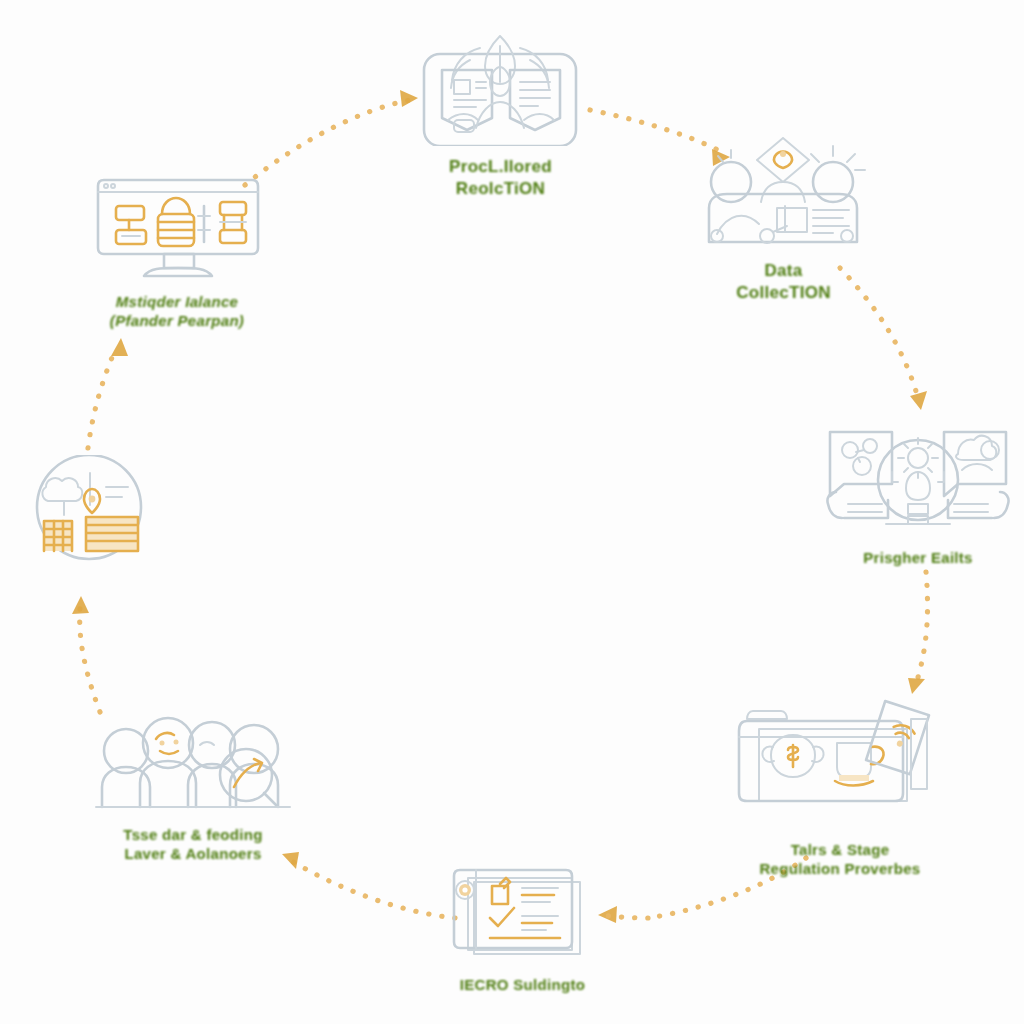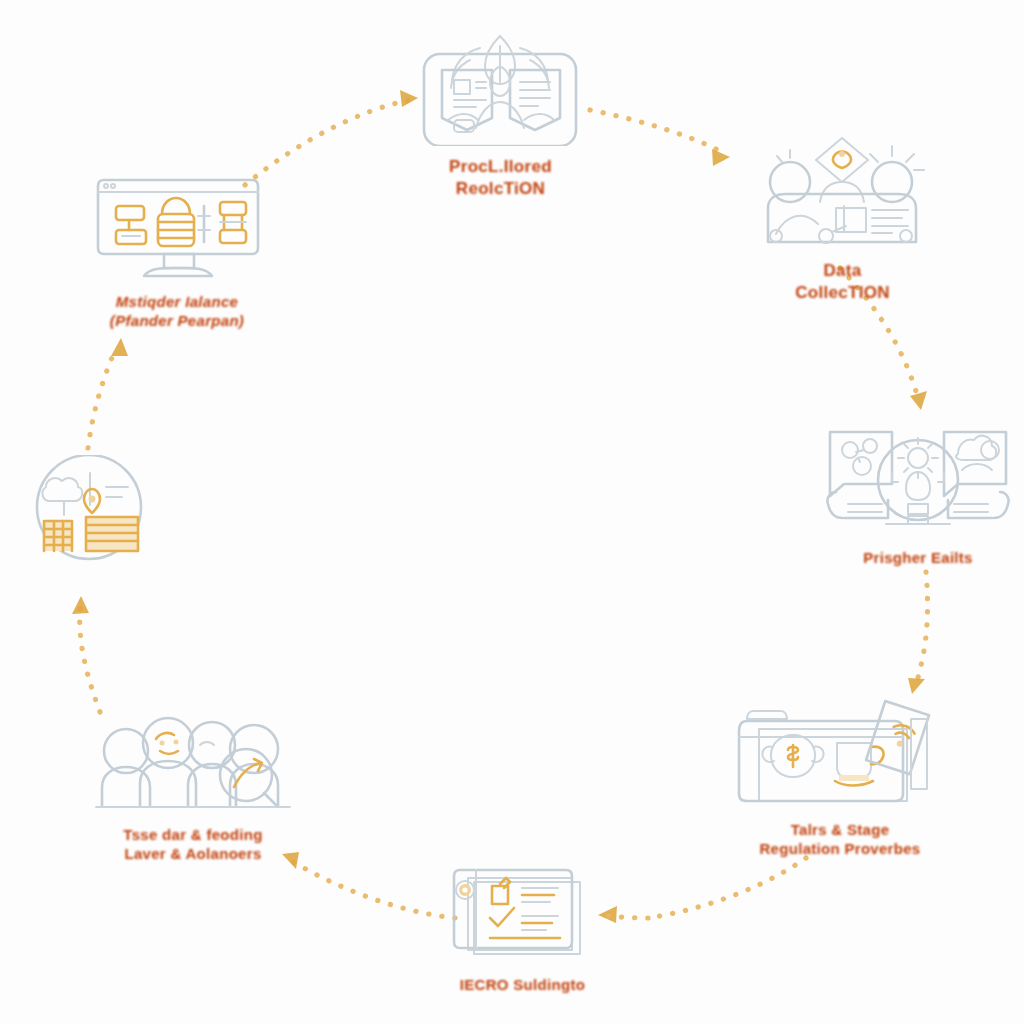--- a/index.html
+++ b/index.html
@@ -18,21 +18,21 @@
 
   
   .node{position:absolute;display:flex;flex-direction:column;align-items:center;}
   .node .art{
     position:relative;
     filter:blur(0.7px) opacity(.92);
   }
   .node .label{
     margin-top:6px;
     text-align:center;
-    color:#c2410c;
+    color:#4d7c0f;
     font-size:15px;
     line-height:1.28;
     letter-spacing:.3px;
     font-weight:600;
     filter:blur(0.85px);
     white-space:pre-line;
     max-width:230px;
   }
   .node .label.big{font-size:17px;}
 
@@ -107,21 +107,21 @@
 
         <path class="ln-thin" d="M50 92 c10 -8 22 -8 30 0"></path>
         <rect class="ln-thin" x="56" y="92" width="20" height="12" rx="4"></rect>
         <path class="ln-thin" d="M126 92 c10 -8 22 -8 30 0"></path>
       </svg>
     </div>
     <div class="label big">ProcL.Ilored
 ReolcTiON</div>
   </div>
 
-  <div class="node" style="left:740px;top:130px;width:205px;justify-content:space-between;">
+  <div class="node" style="left:681px;top:130px;width:205px;justify-content:space-between;">
     <div class="art">
       <svg width="205" height="120" viewBox="0 0 205 120">
 
         <path class="ln-thin" d="M102 8 l26 22 l-26 22 l-26 -22 z"></path>
         <path class="or" d="M94 26 c4 -6 12 -6 16 0 c3 5 -1 10 -8 12 c-7 -2 -11 -7 -8 -12z"></path>
         <circle class="or-f" cx="102" cy="24" r="3"></circle>
 
         <path class="ln-thin" d="M102 52 c-14 0 -20 8 -22 20 M102 52 c14 0 20 8 22 20"></path>
 
         <circle class="ln" cx="50" cy="52" r="20"></circle>
@@ -174,21 +174,21 @@
         <path class="ln-thin" d="M30 86 h34 M30 94 h34"></path>
         <path class="ln" d="M182 74 c6 0 10 6 8 12 c-2 10 -8 14 -14 14 M174 100 h-44 v-18"></path>
         <path class="ln-thin" d="M136 86 h34 M136 94 h34"></path>
         <path class="ln-thin" d="M90 98 h20 v8 h-20 z"></path>
         <path class="ln-thin" d="M68 106 h64"></path>
       </svg>
     </div>
     <div class="label">Prisgher Eailts</div>
   </div>
 
-  <div class="node" style="left:735px;top:695px;width:210px;">
+  <div class="node" style="left:735px;top:695px;width:210px;gap:20px;">
     <div class="art">
       <svg width="210" height="115" viewBox="0 0 210 115">
 
         <path class="ln-thin" d="M24 34 h148 v72 h-148 z"></path>
 
         <path class="ln" d="M12 26 h148 c6 0 8 4 8 10 v62 c0 6 -2 8 -8 8 h-148 c-6 0 -8 -2 -8 -8 v-62 c0 -6 2 -10 8 -10z"></path>
         <path class="ln-thin" d="M18 16 h28 c4 0 6 4 6 8 h-40 c0 -4 2 -8 6 -8z"></path>
         <path class="ln-thin" d="M4 42 h164"></path>
 
         <path class="ln-thin" d="M36 60 c0 -12 10 -20 22 -20 c12 0 22 8 22 20 c0 14 -10 22 -22 22 c-12 0 -22 -8 -22 -22z"></path>

